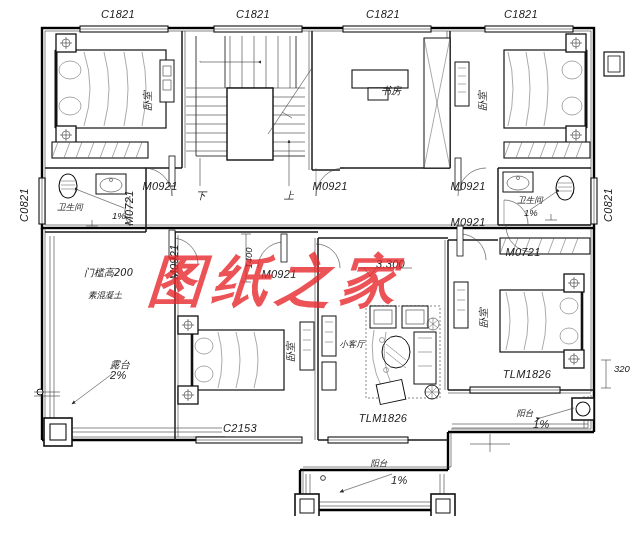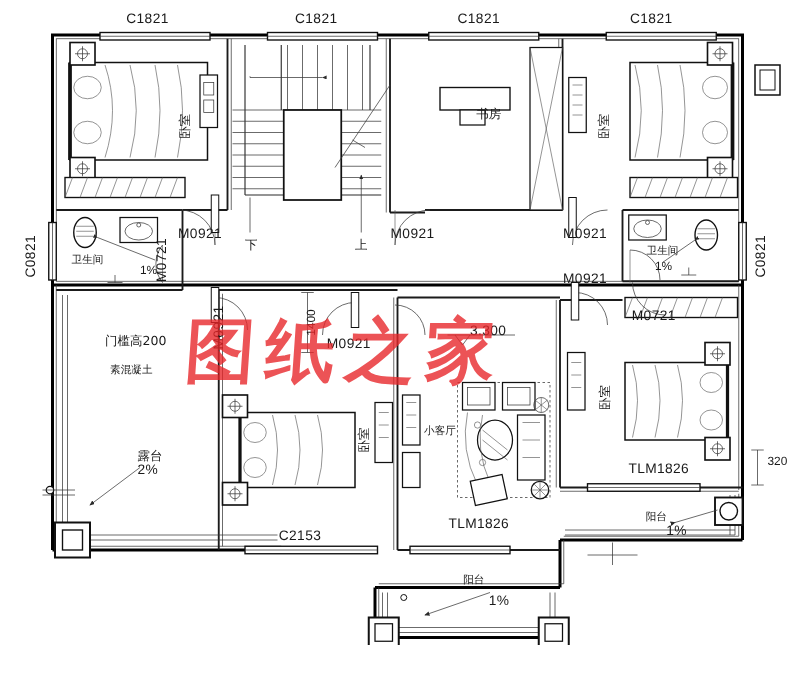--- a/index.html
+++ b/index.html
@@ -9,20 +9,21 @@
   }
   body {
     font-family: "Liberation Sans", sans-serif;
   }
   #plan-root {
     position: relative;
     width: 640px;
     height: 516px;
     background: #ffffff;
     overflow: hidden;
+    font-style: italic;
   }
   #plan-svg {
     position: absolute;
     left: 0;
     top: 0;
     width: 640px;
     height: 540px;
   }
   .lbl {
     font-family: "Liberation Sans", sans-serif;

